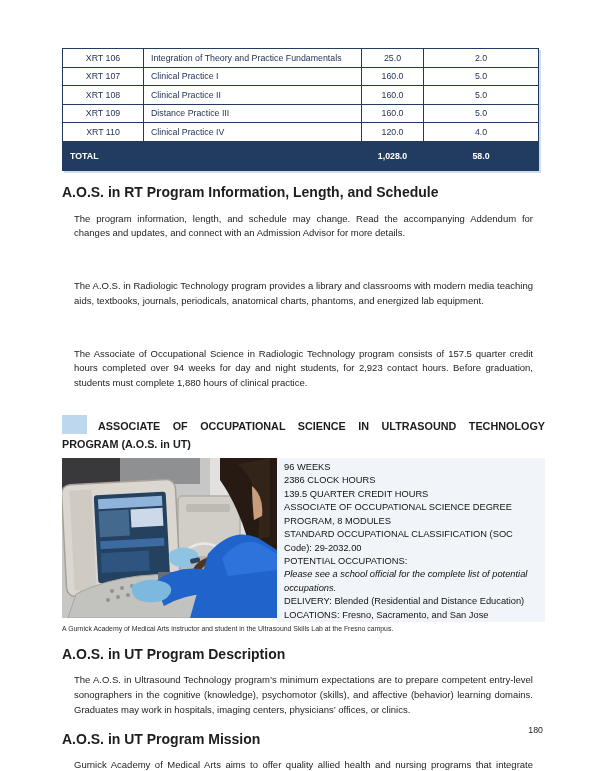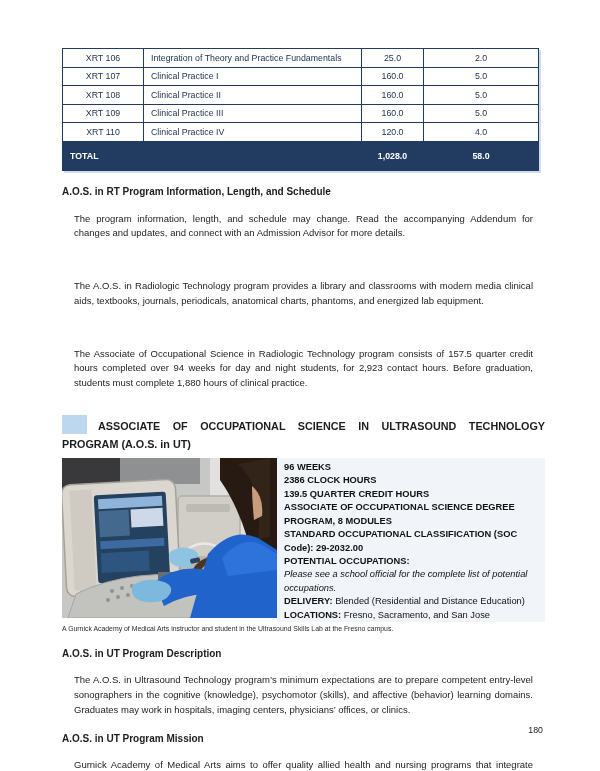--- a/index.html
+++ b/index.html
@@ -45,21 +45,21 @@
     background:var(--navy);
     color:#ffffff;
     font-weight:bold;
     padding:8px 7px;
   }
   tr.total td.tlabel{text-align:left;}
 
   
   .section{margin-top:14px;}
   .sec-head{
-    font-size:10px;font-weight:bold;line-height:14.5px;margin:0;
+    font-size:14px;font-weight:bold;line-height:14.5px;margin:0;
   }
   .body-p{
     font-size:9.5px;line-height:14.8px;margin:12px;
     text-align:justify;
   }
   .gap{height:14px;}
 
   
   .prog-title{
     margin-top:24px;
@@ -74,21 +74,21 @@
 
   
   .media-row{display:flex;margin-top:5px;width:483px;}
   .photo{width:215px;height:160px;flex:0 0 215px;display:block;}
   .info-panel{
     flex:1;background:var(--panelbg);
     padding:3px 4px 0 7px;
     font-size:9.3px;line-height:13.4px;color:#111;
   }
   .info-panel .line{margin:0;}
-  .info-panel b{font-weight:bold;}
+  .info-panel b{font-weight:normal;}
   .info-panel i{}
   .caption{
     font-size:6.9px;color:#2a2a2a;margin-top:2px;line-height:9px;
   }
 
   .page-number{
     position:absolute;right:57px;bottom:36px;
     font-size:8.8px;color:#222;
   }
 </style>
@@ -119,21 +119,21 @@
             <td class="credits">5.0</td>
           </tr>
           <tr>
             <td class="code">XRT 108</td>
             <td class="title">Clinical Practice II</td>
             <td class="hours">160.0</td>
             <td class="credits">5.0</td>
           </tr>
           <tr>
             <td class="code">XRT 109</td>
-            <td class="title">Clinical Practice III</td>
+            <td class="title">Distance Practice III</td>
             <td class="hours">160.0</td>
             <td class="credits">5.0</td>
           </tr>
           <tr>
             <td class="code">XRT 110</td>
             <td class="title">Clinical Practice IV</td>
             <td class="hours">120.0</td>
             <td class="credits">4.0</td>
           </tr>
         </tbody>
@@ -143,21 +143,21 @@
           <td class="hours">1,028.0</td>
           <td class="credits">58.0</td>
         </tr>
       </tbody>
     </table>
 
     <div class="section">
       <p class="sec-head">A.O.S. in RT Program Information, Length, and Schedule</p>
       <p class="body-p">The program information, length, and schedule may change. Read the accompanying Addendum for changes and updates, and connect with an Admission Advisor for more details.</p>
       <div class="gap"></div>
-      <p class="body-p">The A.O.S. in Radiologic Technology program provides a library and classrooms with modern media clinical aids, textbooks, journals, periodicals, anatomical charts, phantoms, and energized lab equipment.</p>
+      <p class="body-p">The A.O.S. in Radiologic Technology program provides a library and classrooms with modern media teaching aids, textbooks, journals, periodicals, anatomical charts, phantoms, and energized lab equipment.</p>
       <div class="gap"></div>
       <p class="body-p">The Associate of Occupational Science in Radiologic Technology program consists of 157.5 quarter credit hours completed over 94 weeks for day and night students, for 2,923 contact hours. Before graduation, students must complete 1,880 hours of clinical practice.</p>
     </div>
 
     <div class="prog-title"><span class="blue-square"></span><span>ASSOCIATE OF OCCUPATIONAL SCIENCE IN ULTRASOUND TECHNOLOGY PROGRAM (A.O.S. in UT)</span></div>
 
     <div class="media-row">
       <svg class="photo" viewBox="0 0 215 160" xmlns="http://www.w3.org/2000/svg" preserveAspectRatio="none">
 
         <rect x="0" y="0" width="215" height="160" fill="#c7c7c5"></rect>

